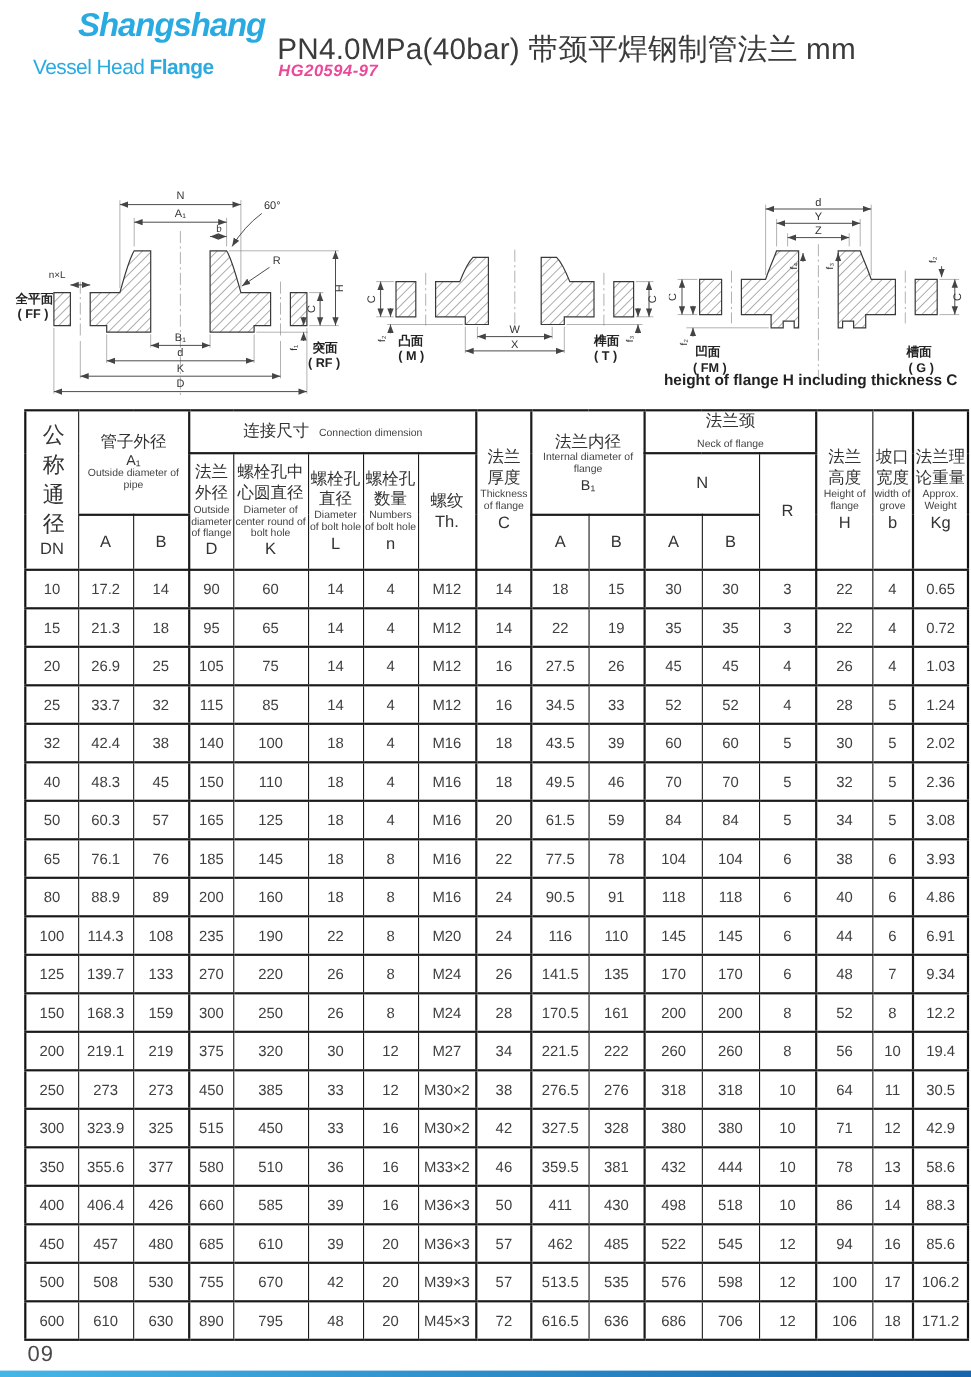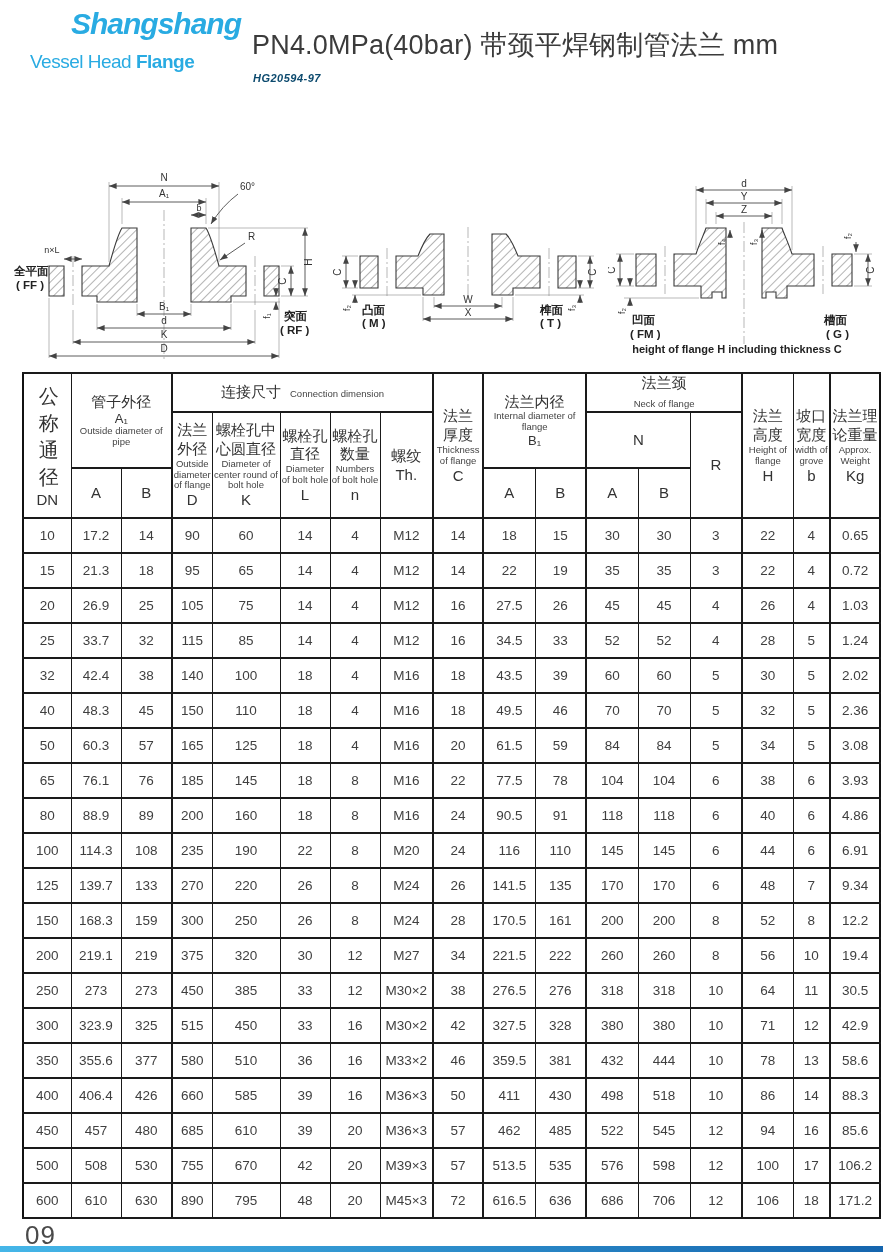--- a/index.html
+++ b/index.html
@@ -5,36 +5,36 @@
   html,body{margin:0;padding:0;background:#e8e8e8;}
   .page{position:relative;width:883px;height:1252px;background:#ffffff;
         font-family:"Liberation Sans",sans-serif;overflow:hidden;margin:0 auto;}
 
   
   .logo{position:absolute;left:30px;top:8px;line-height:1.05;}
   .logo .l1{font-size:30px;font-weight:bold;font-style:italic;color:#29abe2;letter-spacing:-1px;margin-left:41px;}
   .logo .l2{font-size:19px;color:#29abe2;margin-top:12px;letter-spacing:-0.5px;}
   .logo .l2 b{font-weight:bold;}
   .title-main{position:absolute;left:252px;top:27px;font-size:27px;color:#3b3b3b;letter-spacing:0.2px;white-space:nowrap;}
-  .title-std{position:absolute;left:253px;top:72px;font-size:11px;font-weight:bold;font-style:italic;color:#0c4a6e;letter-spacing:0.5px;}
+  .title-std{position:absolute;left:253px;top:56px;font-size:15px;font-weight:bold;font-style:italic;color:#ec4899;letter-spacing:0.5px;}
   .title-sub{position:absolute;right:6px;top:70px;font-size:19px;color:#404040;letter-spacing:0.2px;}
 
   
   .drw{position:absolute;}
   .ol{fill:url(#hatch);stroke:#3a3a3a;stroke-width:1.1;}
   .cl{stroke:#9a9a9a;stroke-width:0.7;stroke-dasharray:11 3 2 3;fill:none;}
   .dim{stroke:#4a4a4a;stroke-width:0.9;marker-start:url(#arr);marker-end:url(#arr);}
   .dim1{stroke:#4a4a4a;stroke-width:0.9;marker-end:url(#arr);}
   .ext{stroke:#8a8a8a;stroke-width:0.6;}
   .dt{font-size:10px;fill:#333;}
   .dts{font-size:9px;fill:#333;}
   .face{font-size:11.5px;fill:#222;font-weight:bold;}
   .cap{position:absolute;left:596px;top:331px;width:282px;text-align:center;color:#222;}
   .cap .c1{font-size:13px;font-weight:bold;}
-  .cap .c2{font-size:11px;font-weight:bold;margin-top:12px;}
+  .cap .c2{font-size:14px;font-weight:bold;margin-top:6px;}
 
   
   .tblwrap{position:absolute;left:22px;top:372px;}
   table{border-collapse:collapse;table-layout:fixed;width:858px;border:2.5px solid #111;}
   th,td{border:1px solid #1a1a1a;border-top-width:2px;border-bottom-width:2px;
         text-align:center;vertical-align:middle;padding:0;font-weight:normal;
         color:#3f3f3f;overflow:hidden;}
   thead th{color:#333;}
   tbody td{height:33px;font-size:13.5px;}
   .bl2{border-left-width:2px !important;}
@@ -42,21 +42,21 @@
   tbody td:nth-child(12),tbody td:nth-child(15),tbody td:nth-child(17){border-left-width:2px;}
   .cn{font-size:15px;line-height:1.25;}
   .cn2{font-size:15px;line-height:1.25;display:inline-block;max-width:33px;}
   .en{font-size:9.5px;color:#444;line-height:1.15;}
   .lt{font-size:15px;}
   .stack{display:flex;flex-direction:column;justify-content:space-evenly;align-items:center;height:100%;}
   .vert{display:inline-block;width:17px;font-size:20px;line-height:1.35;}
   .sub1{font-size:13px;}
 
   
-  .pagenum{position:absolute;left:25px;top:1220px;font-size:26px;color:#4a4a4a;letter-spacing:1px;}
+  .pagenum{position:absolute;left:25px;top:1220px;font-size:20px;color:#4a4a4a;letter-spacing:1px;}
   .accent{position:absolute;left:0;bottom:0;width:100%;height:6px;
           background:linear-gradient(to right,#45b6e8,#1565ae);}
 </style>
 </head>
 <body>
 
 <div class="page">
 
   <div class="logo">
     <div class="l1">Shangshang</div>

